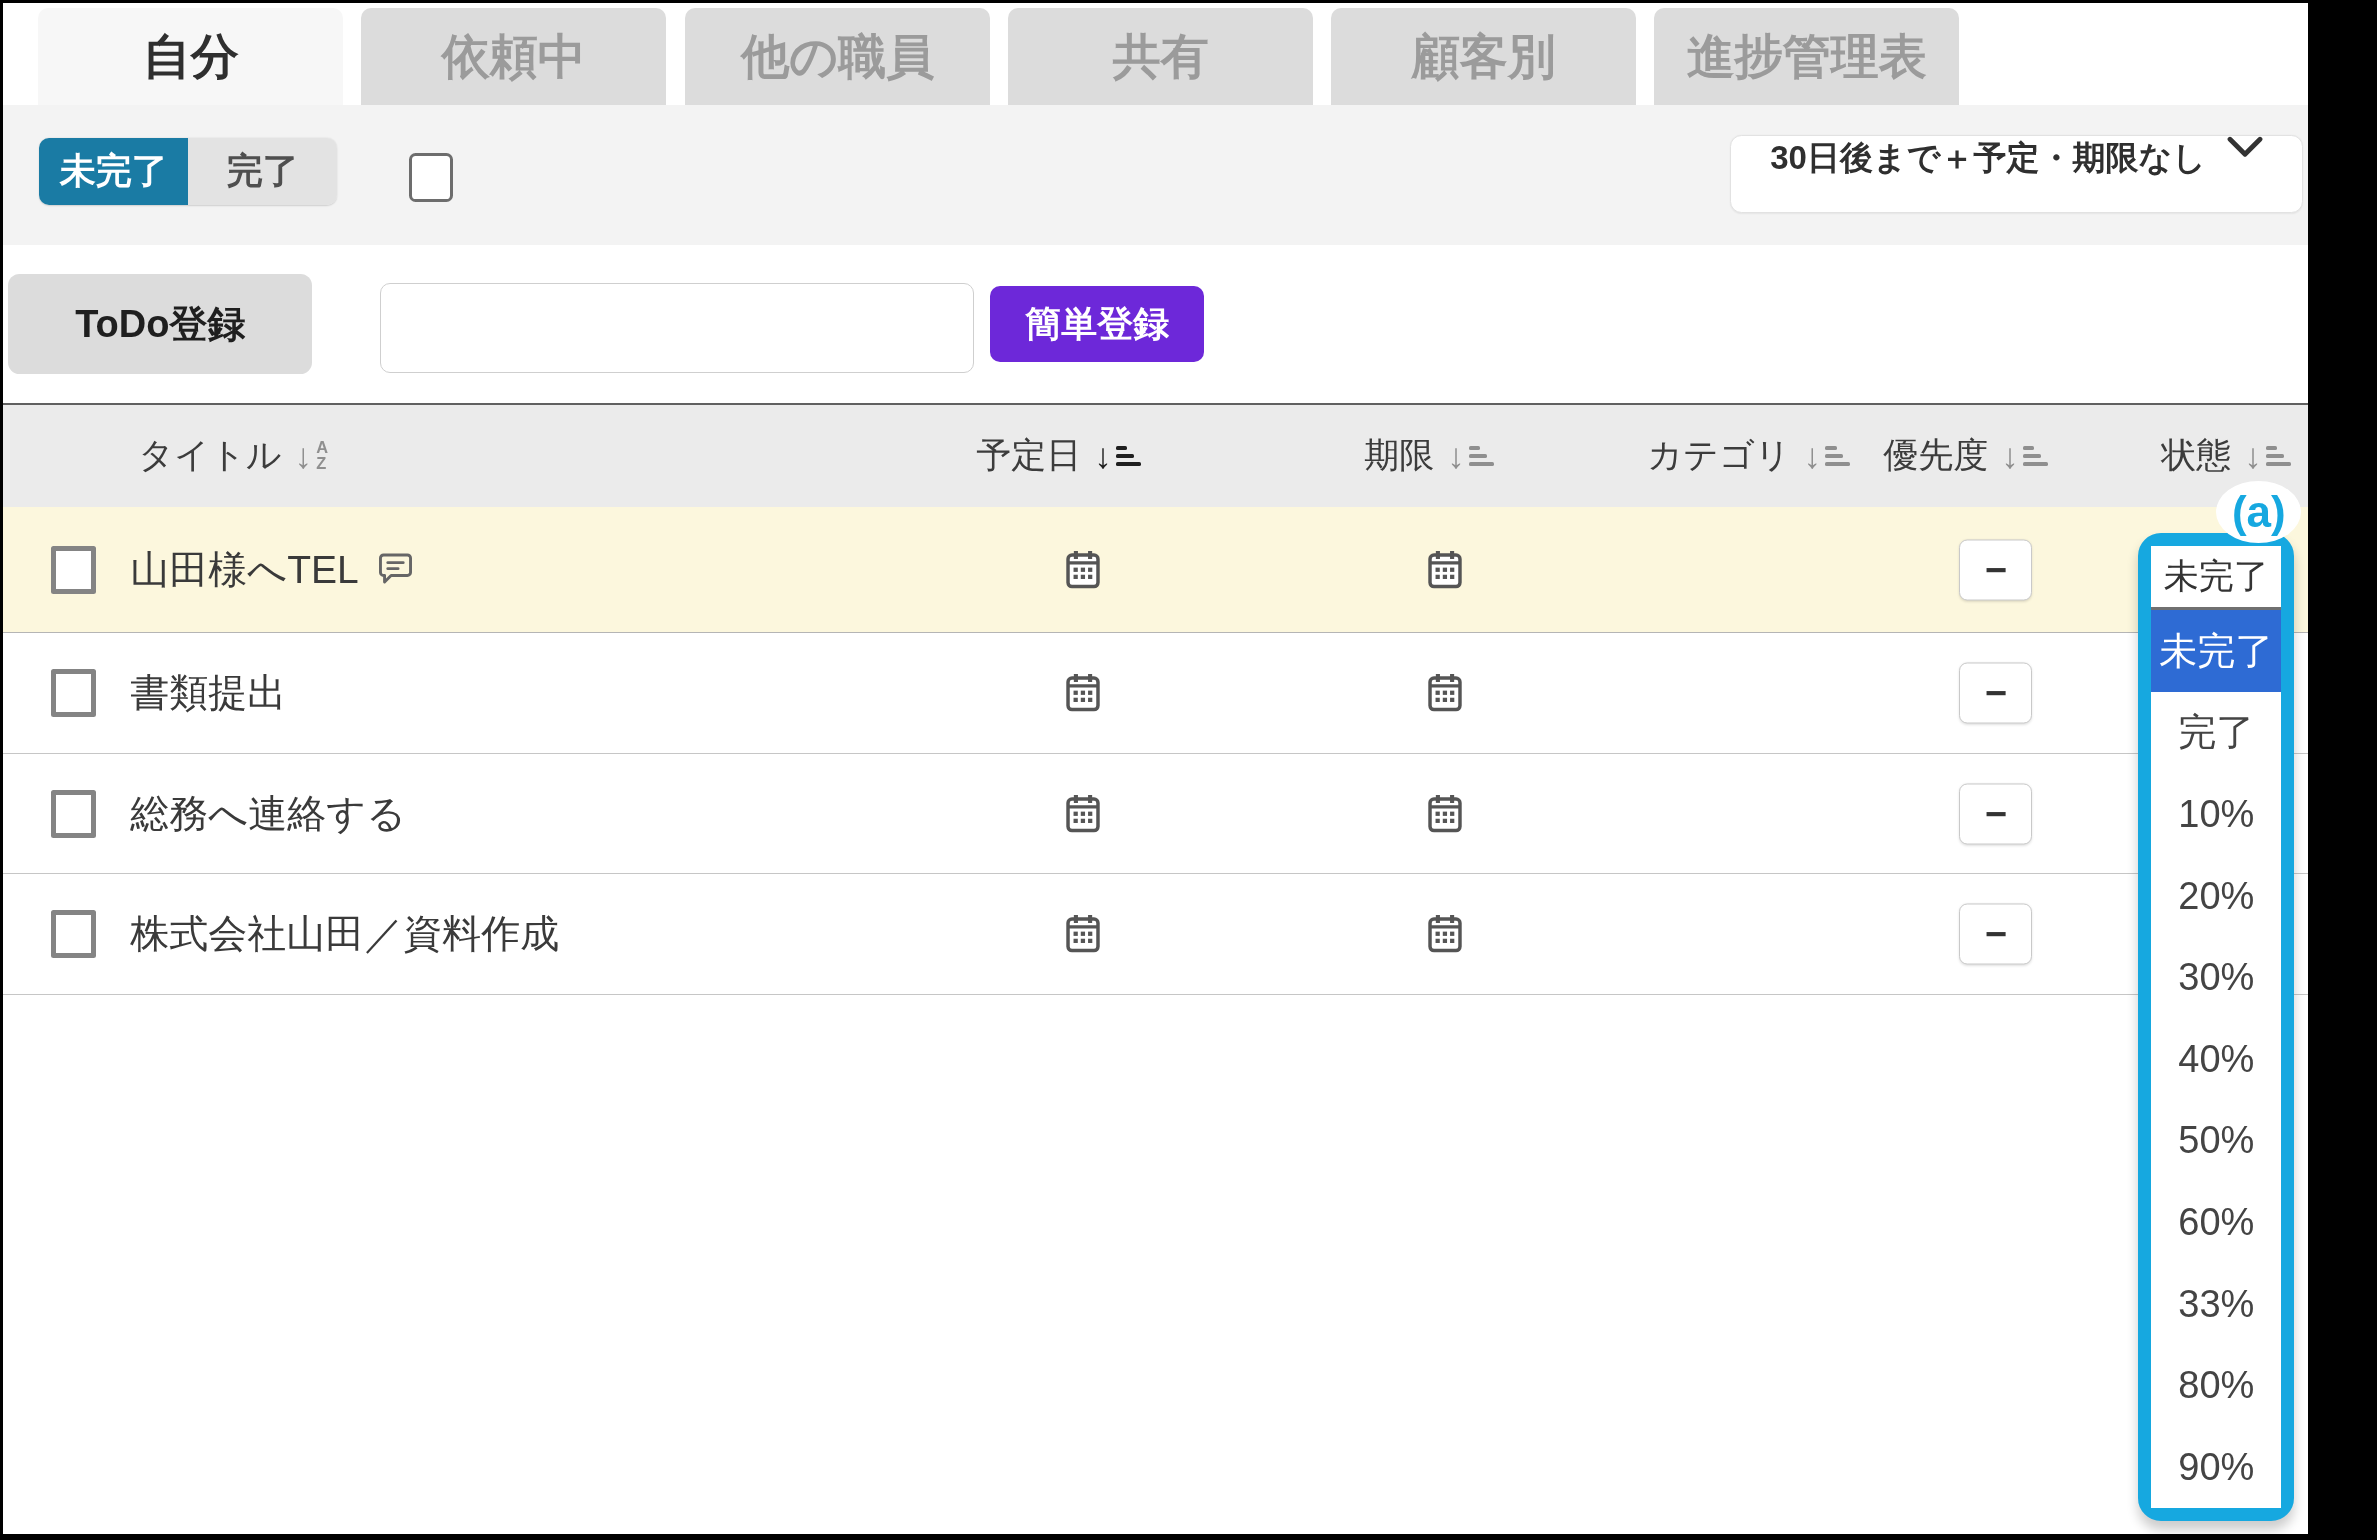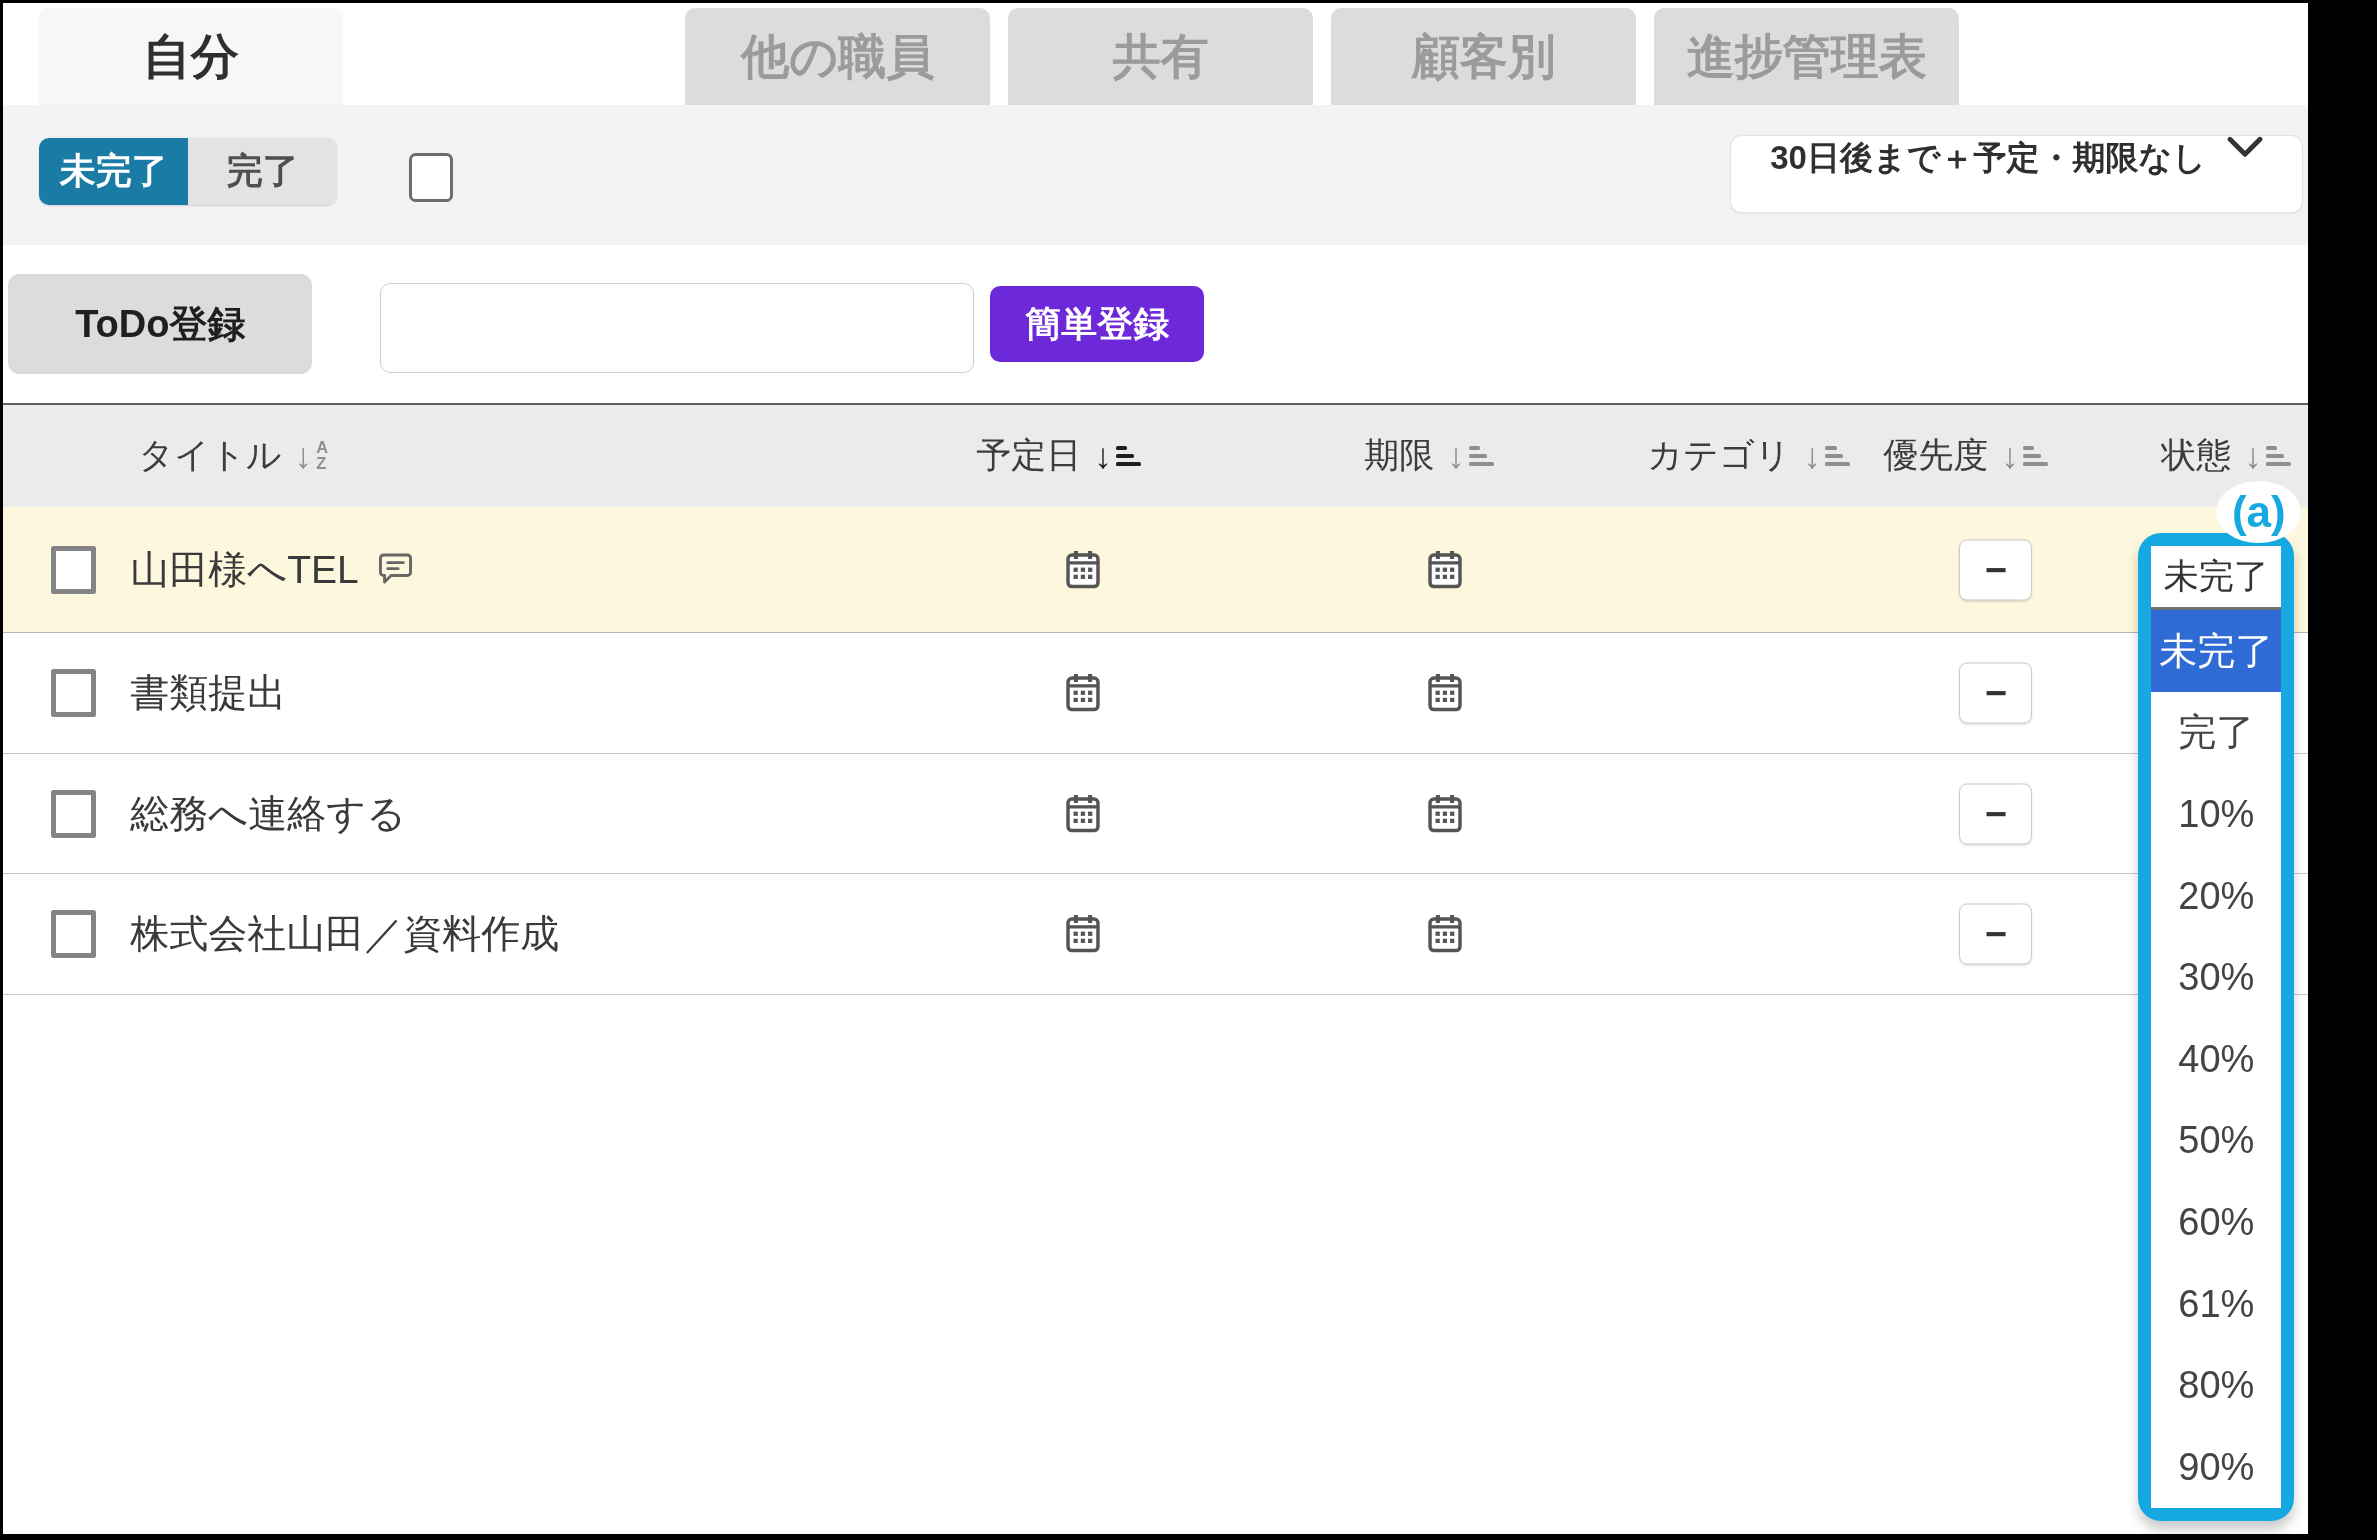--- a/index.html
+++ b/index.html
@@ -89,20 +89,23 @@
   .status-opt.sel{background:#2e6bd4;color:#fff;}
 </style>
 </head>
 <body>
 
 <div class="screen">
 
   <div class="tab active" style="left:35px">
       <span>自分</span>
     </div>
+  <div class="tab inactive" style="left:358px">
+      <span>依頼中</span>
+    </div>
   <div class="tab inactive" style="left:682px">
       <span>他の職員</span>
     </div>
   <div class="tab inactive" style="left:1005px">
       <span>共有</span>
     </div>
   <div class="tab inactive" style="left:1328px">
       <span>顧客別</span>
     </div>
   <div class="tab inactive" style="left:1651px">
@@ -349,20 +352,20 @@
     <div class="status-current">未完了</div>
     <div class="status-list">
       <div class="status-opt sel">未完了</div>
       <div class="status-opt">完了</div>
       <div class="status-opt">10%</div>
       <div class="status-opt">20%</div>
       <div class="status-opt">30%</div>
       <div class="status-opt">40%</div>
       <div class="status-opt">50%</div>
       <div class="status-opt">60%</div>
-      <div class="status-opt">61%</div>
+      <div class="status-opt">33%</div>
       <div class="status-opt">80%</div>
       <div class="status-opt">90%</div>
     </div>
   </div>
 
 </div>
 
 
 </body></html>

